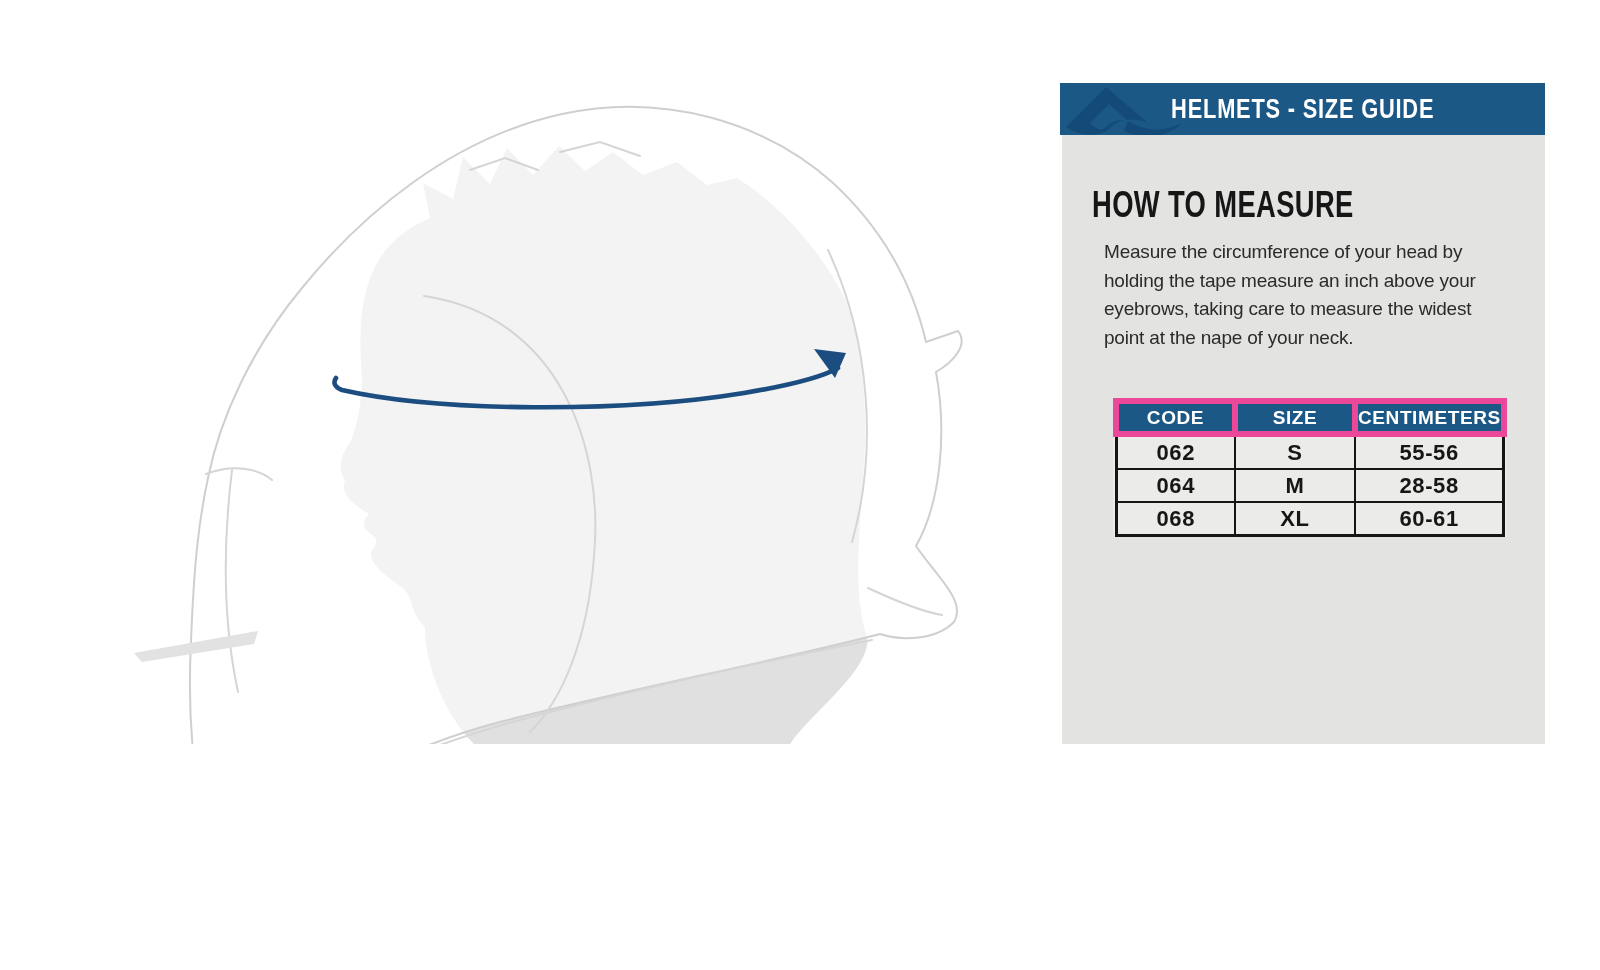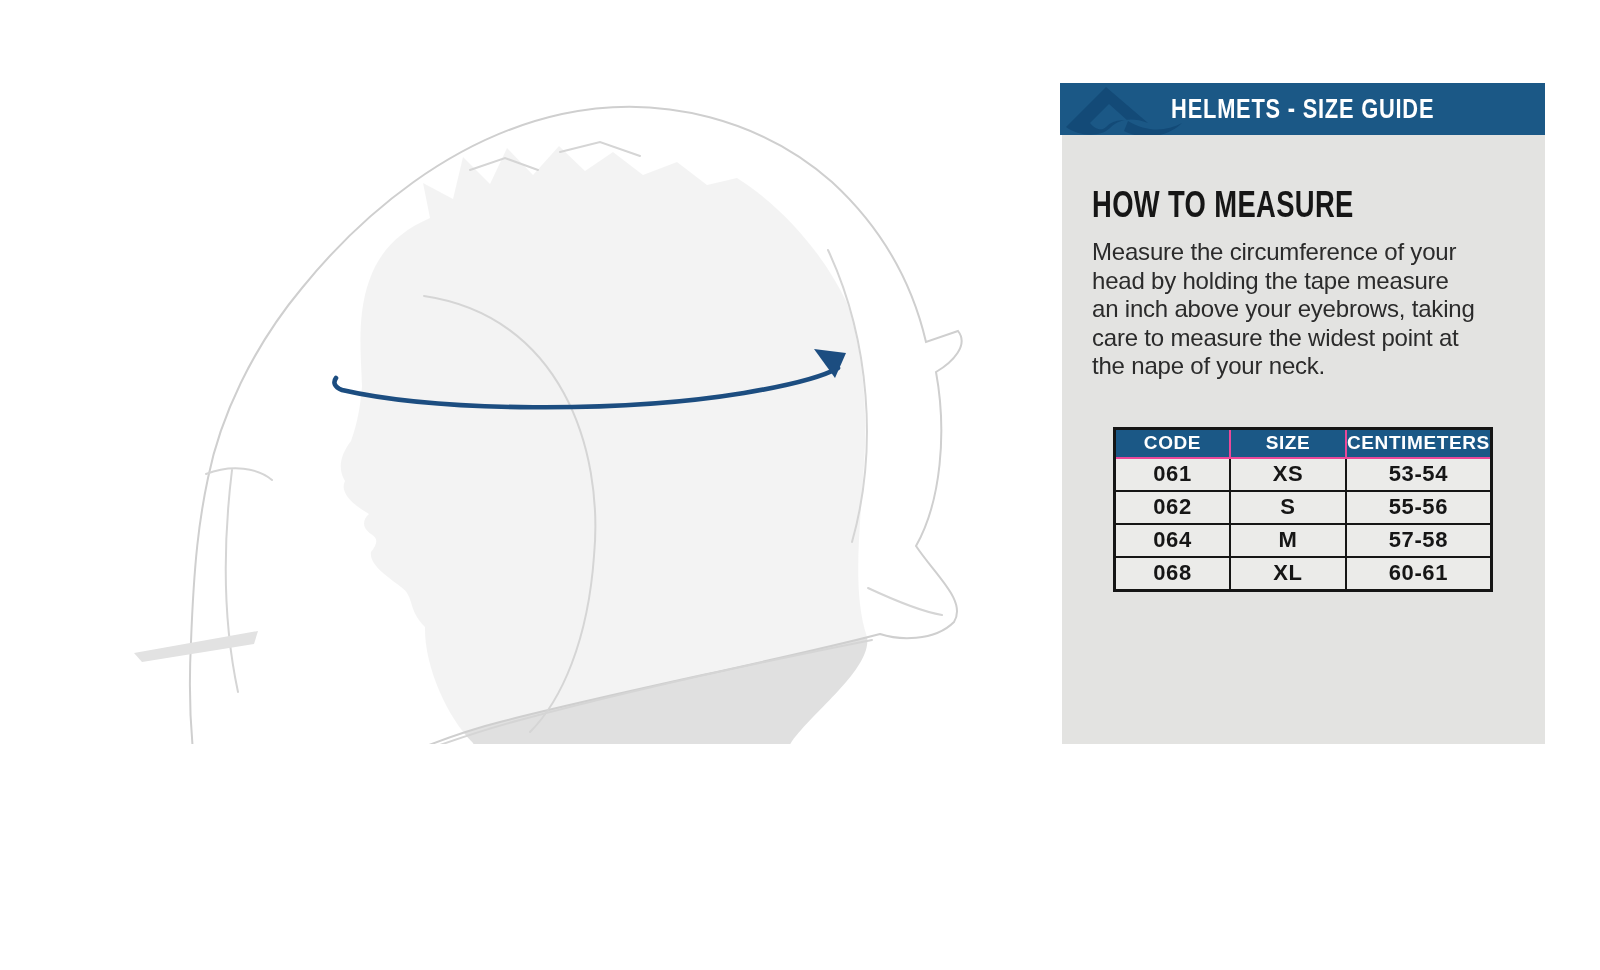--- a/index.html
+++ b/index.html
@@ -27,32 +27,32 @@
   .panel-bg{
     position:absolute;left:2px;top:52px;width:483px;height:753px;
     background:#e3e3e1;
   }
   .panel-body{position:absolute;left:2px;top:52px;width:483px;height:753px;box-sizing:border-box;padding:52px 28px 0 30px;border-radius:27px;}
   .howto-heading{
     margin:0;color:#161616;font-size:37px;font-weight:bold;line-height:36px;white-space:nowrap;
   }
   .howto-heading .squeeze{display:inline-block;transform:scaleX(.74);transform-origin:0 50%;letter-spacing:.5px;}
   .howto-text{
-    margin:15px 0 0 0;width:384px;color:#2b2b2b;
-    font-size:24px;line-height:28.5px;letter-spacing:-.2px;
+    margin:15px 0 0 12px;width:384px;color:#2b2b2b;
+    font-size:19px;line-height:28.5px;letter-spacing:-.2px;
   }
   
   .size-table{
     margin:46px 0 0 21px;border-collapse:collapse;table-layout:fixed;
     border:3px solid #151515;background:#ebebe9;
   }
   .size-table th{
     background:#1b5886;color:#ffffff;font-size:19px;font-weight:bold;
     letter-spacing:.6px;height:27px;padding:0;text-align:center;
-    border:2px solid #ec4899;
+    border:6px solid #ec4899;
   }
   .size-table td{
     background:#ebebe9;color:#161616;font-size:22px;font-weight:bold;
     letter-spacing:.6px;height:31px;padding:0;text-align:center;
     border:2px solid #151515;
   }
   .size-table th:nth-child(1),.size-table td:nth-child(1){width:113px;}
   .size-table th:nth-child(2),.size-table td:nth-child(2){width:114px;}
   .size-table th:nth-child(3),.size-table td:nth-child(3){width:141px;}
 </style>
@@ -146,33 +146,28 @@
       <table class="size-table">
         <thead>
           <tr>
               <th>CODE</th>
               <th>SIZE</th>
               <th>CENTIMETERS</th>
             </tr>
         </thead>
         <tbody>
             <tr>
-              <td>061</td>
-              <td>XS</td>
-              <td>53-54</td>
-            </tr>
-            <tr>
               <td>062</td>
               <td>S</td>
               <td>55-56</td>
             </tr>
             <tr>
               <td>064</td>
               <td>M</td>
-              <td>57-58</td>
+              <td>28-58</td>
             </tr>
             <tr>
               <td>068</td>
               <td>XL</td>
               <td>60-61</td>
             </tr>
           </tbody>
       </table>
     </div>
   </div>

